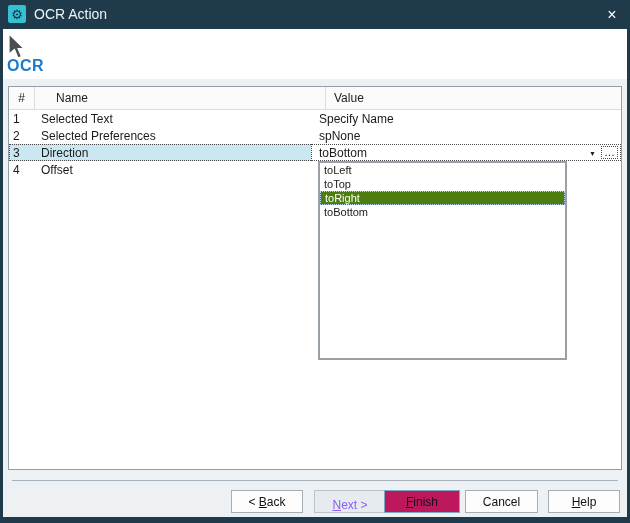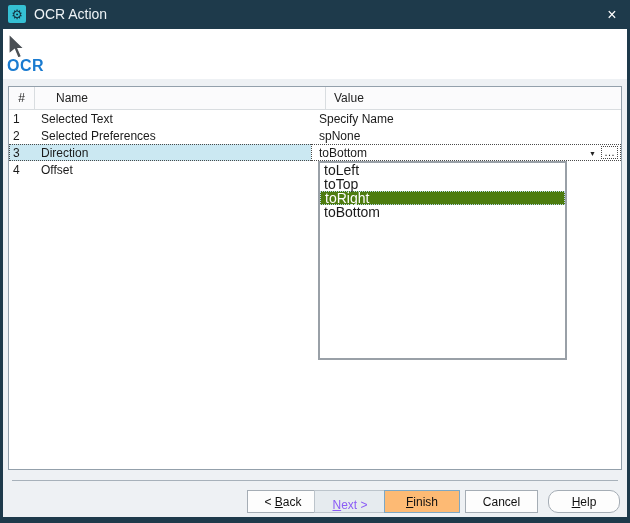--- a/index.html
+++ b/index.html
@@ -46,34 +46,34 @@
   .tr.selected .td-value.editor { background:#ffffff; border:1px dotted #4a4a4a; padding-left:7px; }
   .combo-arrow { position:absolute; right:24px; top:50%; transform:translateY(-50%);
                  font-size:7px; color:#222; line-height:1; }
   .ellipsis-btn { position:absolute; right:2px; top:1px; width:17px; height:13px;
                   border:1px dotted #4a4a4a; display:flex; align-items:center; justify-content:center;
                   font-size:11px; line-height:1; color:#222; }
 
   
   .dropdown { position:absolute; left:315px; top:132px; width:249px; height:199px;
               background:#ffffff; border:2px solid #99a0a7; z-index:5; }
-  .dd-item { height:14px; line-height:14px; font-size:14px; color:#1a1a1a; padding-left:4px; }
+  .dd-item { height:14px; line-height:14px; font-size:11px; color:#1a1a1a; padding-left:4px; }
   .dd-item.sel { background:#4d7c0f; color:#ffffff; border:1px dotted #bcd9f0; line-height:12px; }
 
   
   .sep { position:absolute; left:9px; top:451px; width:606px; height:1px; background:#a7b1ba; }
   .btn { position:absolute; top:461px; height:23px; background:#fdfdfd; border:1px solid #a5adb5;
          font-size:12px; color:#111; display:flex; align-items:center; justify-content:center;
          font-family:"Liberation Sans", sans-serif; }
   .btn .accel { text-decoration:underline; }
-  .btn-back   { left:228px; width:72px;margin-left:16px; }
+  .btn-back   { left:228px; width:72px; }
   .btn-next   { left:311px; width:72px; background:#e6ebef; border-color:#bcc4cb; color:#8b5cf6;align-items:flex-end; }
-  .btn-finish { left:381px; width:76px; background:#fdba74; border-color:#7da7c4; }
+  .btn-finish { left:381px; width:76px; background:#be185d; border-color:#7da7c4; }
   .btn-cancel { left:462px; width:73px; }
-  .btn-help   { left:545px; width:72px;border-radius:10px; }
+  .btn-help   { left:545px; width:72px; }
 </style>
 </head>
 <body>
 
 <div class="win">
 
   <div class="titlebar">
     <div class="app-icon">
       <span>⚙</span>
     </div>

